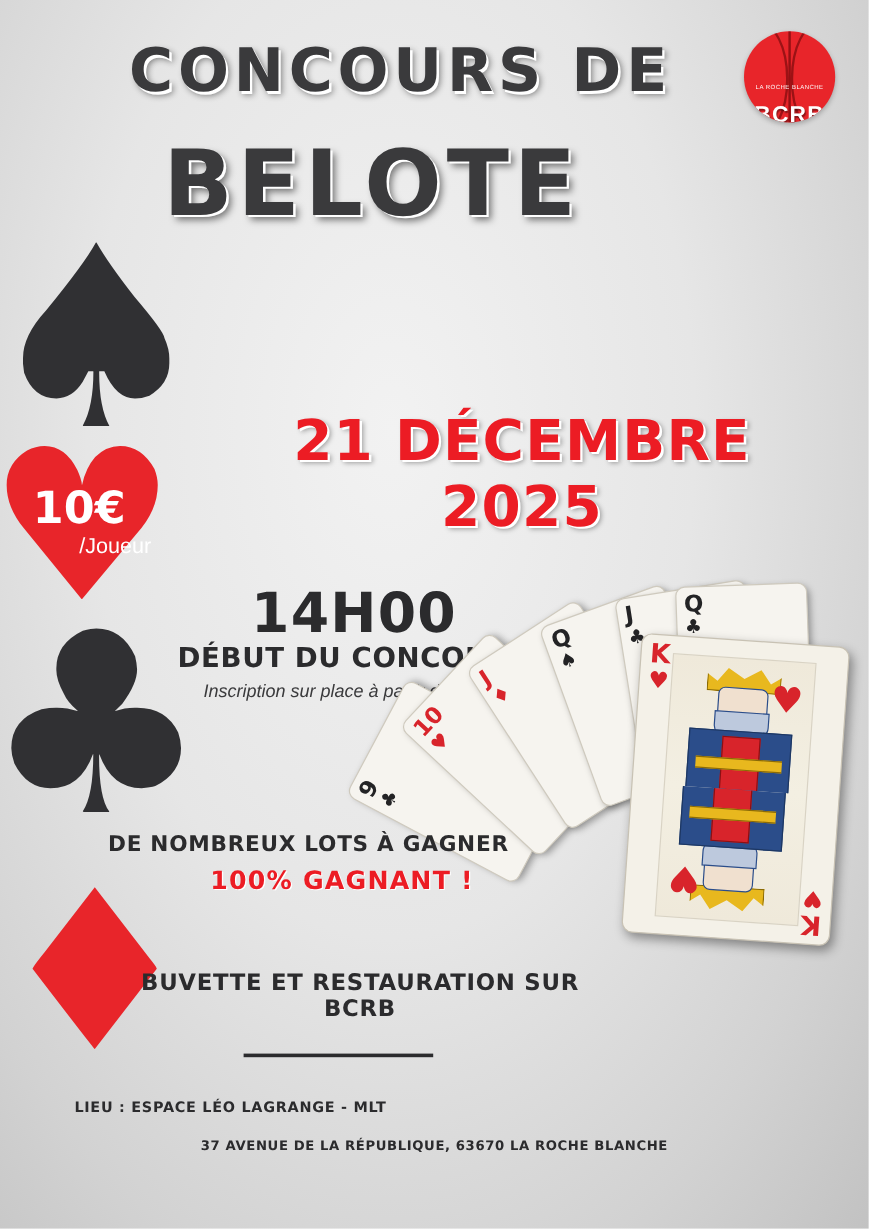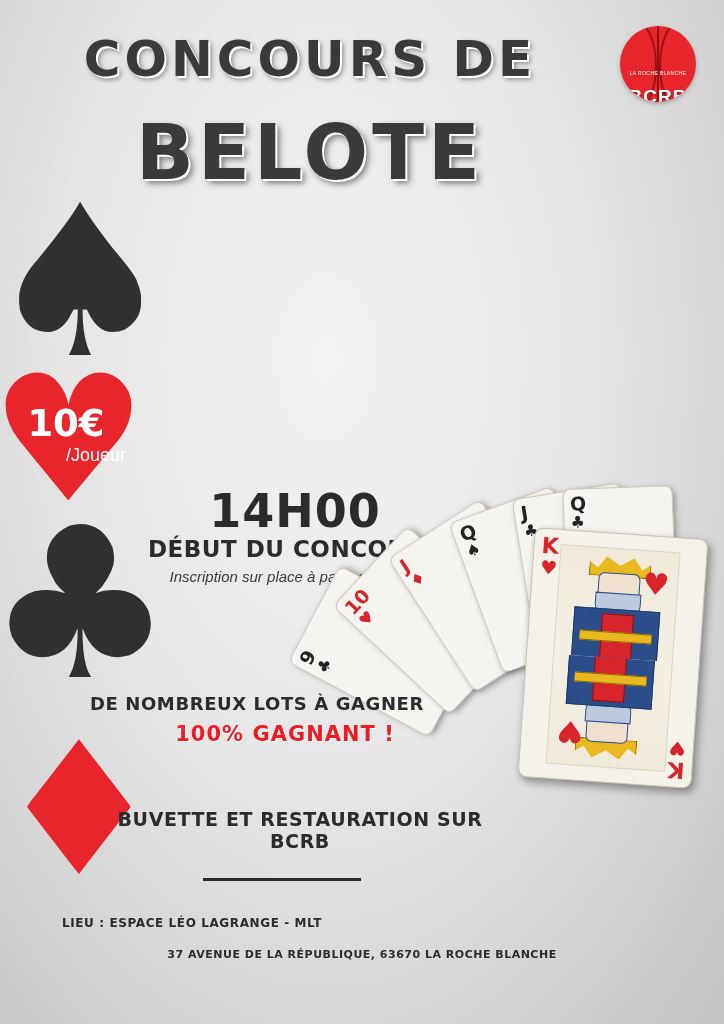--- a/index.html
+++ b/index.html
@@ -75,21 +75,21 @@
     font-size: 5px;
     letter-spacing: 0.4px;
   }
 
   
   .title-main {
     position: absolute;
     top: 30px;
     left: 60px;
     width: 500px;
-    text-align: center;
+    text-align: right;
     font-size: 50px;
     font-weight: bold;
     letter-spacing: 4px;
     color: #3a3a3c;
     font-family: "DejaVu Sans", sans-serif;
     text-shadow:
       2px 2px 0 #ffffff,
       3px 3px 5px rgba(0,0,0,0.45);
   }
   .title-sub {
@@ -469,20 +469,21 @@
   <div class="suit spade">♠</div>
   <div class="heart">♥</div>
   <div class="suit club">♣</div>
   <div class="diamond">♦</div>
 
   <div class="price">
     <div class="amount">10€</div>
     <div class="per">/Joueur</div>
   </div>
 
+  <div class="date-full">21 DÉCEMBRE 2025</div>
 
   <div class="time-hour">14H00</div>
   <div class="time-label">DÉBUT DU CONCOURS</div>
   <div class="time-note">Inscription sur place à partir de 13h15</div>
 
   <div class="fan">
     <div class="card black c9">
       <div class="corner tl">
         <span>9</span>
         <span class="pip">♣</span>

